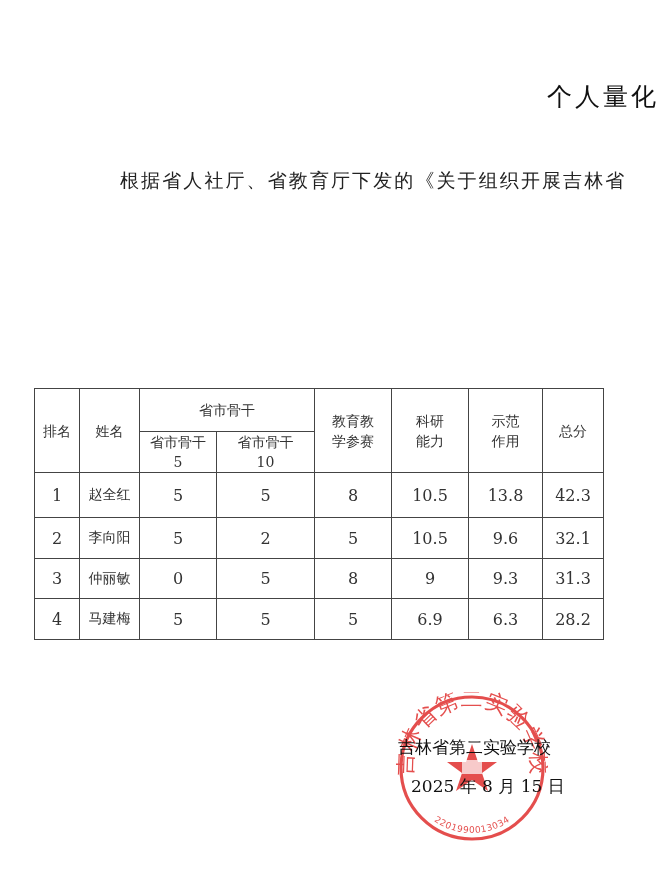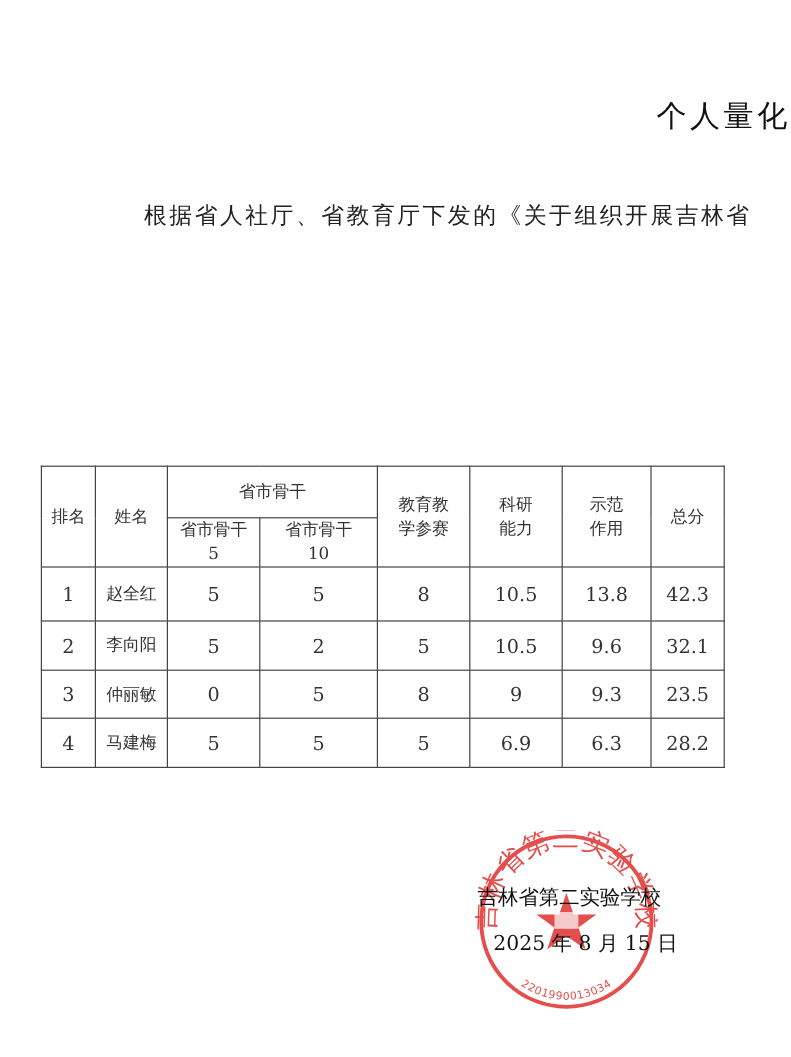--- a/index.html
+++ b/index.html
@@ -104,21 +104,21 @@
     <td class="num">32.1</td>
   </tr>
   <tr style="height:40px">
     <td class="num">3</td>
     <td class="name">仲丽敏</td>
     <td class="num">0</td>
     <td class="num">5</td>
     <td class="num">8</td>
     <td class="num">9</td>
     <td class="num">9.3</td>
-    <td class="num">23.5</td>
+    <td class="num">31.3</td>
   </tr>
   <tr style="height:41px">
     <td class="num">4</td>
     <td class="name">马建梅</td>
     <td class="num">5</td>
     <td class="num">5</td>
     <td class="num">5</td>
     <td class="num">6.9</td>
     <td class="num">6.3</td>
     <td class="num">28.2</td>

